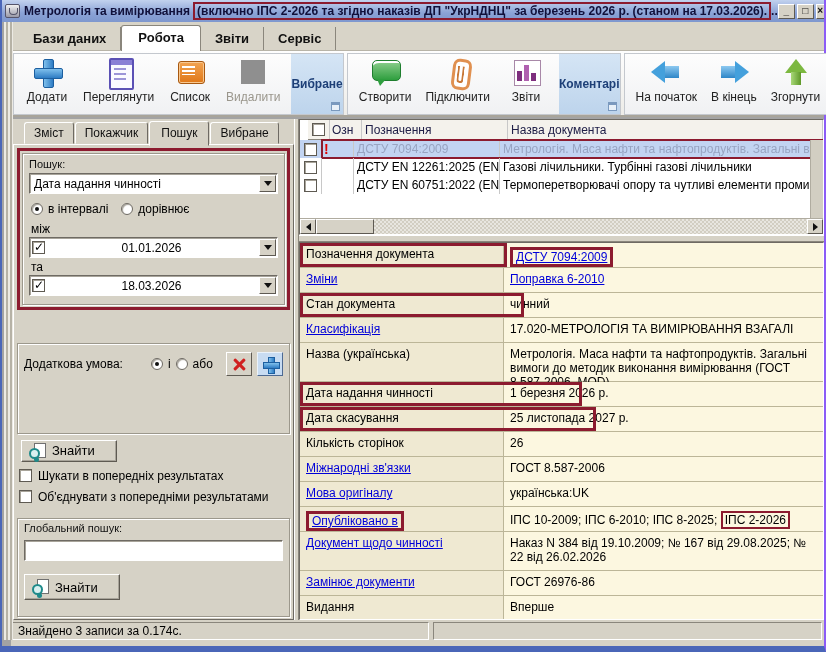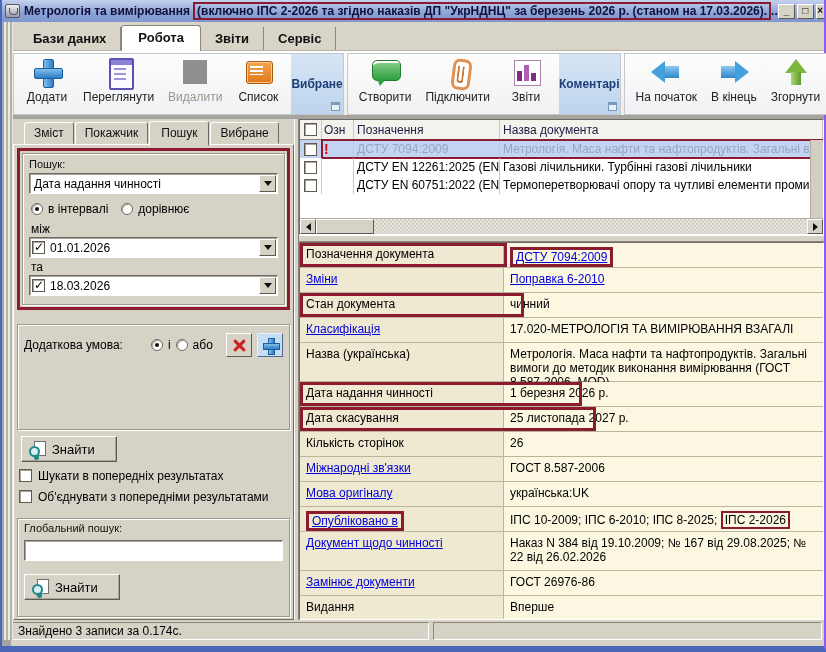--- a/index.html
+++ b/index.html
@@ -134,23 +134,23 @@
   .radiorow { display:flex; align-items:center; gap:5px; margin:8px 0 6px 2px; }
   .rd { width:12px; height:12px; border-radius:50%; background:#FFF; border:1px solid #6E6A63;
         box-shadow:inset 1px 1px 1px #A8A49A; position:relative; flex:0 0 12px; }
   .rd.on::after { content:""; position:absolute; left:3px; top:3px; width:4px; height:4px; border-radius:50%; background:#101010; }
   .minilabel { margin:2px 0 1px 2px; }
   .cb { width:13px; height:13px; background:#FFF; border:1px solid #5E5A52; box-shadow:inset 1px 1px 0 #A8A49A;
         position:relative; flex:0 0 13px; display:inline-block; }
   .cb.checked::after { content:"✓"; position:absolute; left:1px; top:-2px; font-size:12px; font-weight:bold; color:#000; }
   .datecombo { display:flex; align-items:center; height:21px; background:#FFF; border:1px solid;
         border-color:#6E6A63 #FFF #FFF #6E6A63; box-shadow:inset 1px 1px 0 #A8A49A; padding-left:2px; }
-  .datecombo .cval { flex:1 1 auto; padding:0 5px; }
-
-  .extrabox { margin-top:14px; border:1px solid #9C988C; box-shadow:inset 1px 1px 0 #FFF,1px 1px 0 #FFF;
+  .datecombo .cval { flex:1 1 auto; padding:0 5px;text-align:center; }
+
+  .extrabox { margin-top:33px; border:1px solid #9C988C; box-shadow:inset 1px 1px 0 #FFF,1px 1px 0 #FFF;
         padding:8px 6px 2px; height:106px; }
   .extrarow { display:flex; align-items:center; gap:5px; }
   .extrarow .sp { width:18px; }
   .sqbtn { width:26px; height:24px; background:#D6D2C6; border:1px solid; border-color:#FFF #5E5A52 #5E5A52 #FFF;
         position:relative; flex:0 0 26px; }
   .sqbtn.blue { background:#C8DCF2; border-color:#EAF2FA #4E6A92 #4E6A92 #EAF2FA; }
   .ic-x::before,.ic-x::after { content:""; position:absolute; left:5px; top:10px; width:15px; height:3px; background:#D02020; border-radius:1px; }
   .ic-x::before { transform:rotate(45deg); }
   .ic-x::after { transform:rotate(-45deg); }
   .ic-plus-s::before { content:""; position:absolute; left:10px; top:4px; width:5px; height:15px;
@@ -169,21 +169,21 @@
 
   .globalbox { margin-top:14px; border:1px solid #9C988C; box-shadow:inset 1px 1px 0 #FFF,1px 1px 0 #FFF;
         padding:3px 6px 16px; }
   .ginput { width:100%; height:21px; background:#FFF; border:1px solid; border-color:#6E6A63 #FFF #FFF #6E6A63;
         box-shadow:inset 1px 1px 0 #A8A49A; margin:3px 0 7px; font:inherit; padding:0 4px; }
 
   
   .list { height:116px; flex:0 0 116px; background:#FFF; border:1px solid; border-color:#6E6A63 #FFF #FFF #6E6A63;
           display:flex; flex-direction:column; position:relative; overflow:hidden; }
   .lheader { height:20px; flex:0 0 20px; display:flex; background:#F4F2EC; border-bottom:1px solid #8A867C;
-          color:#202048; align-items:flex-end; }
+          color:#202048; align-items:flex-end;margin-left:8px; }
   .lheader > div, .lrow > div { border-right:1px solid #C8C8C8; height:100%; display:flex; align-items:center;
           overflow:hidden; white-space:nowrap; }
   .c-check { width:22px; flex:0 0 22px; justify-content:center; }
   .c-ozn { width:32px; flex:0 0 32px; padding-left:2px; }
   .c-desig { width:146px; flex:0 0 146px; padding-left:3px; }
   .c-name { flex:1 1 auto; padding-left:3px; }
   .lrows { flex:1 1 auto; position:relative; background:#FFF; }
   .lrow { height:18px; display:flex; position:relative; }
   .lrow.sel { background:#C2D4F2; color:#98A4C2; }
   .rowann { position:absolute; left:21px; right:0; top:-1px; bottom:-1px; border:2px solid #8C1B2F; pointer-events:none; }
@@ -257,27 +257,27 @@
       <div class="rgroup">
         <div class="rbuttons">
           <div class="rbtn">
             <span class="i32 ic-plus"></span>
             <span class="rlabel">Додати</span>
           </div>
           <div class="rbtn">
             <span class="i32 ic-note"></span>
             <span class="rlabel">Переглянути</span>
           </div>
+          <div class="rbtn">
+            <span class="i32 ic-list"></span>
+            <span class="rlabel">Список</span>
+          </div>
           <div class="rbtn disabled">
             <span class="i32 ic-del"></span>
             <span class="rlabel">Видалити</span>
-          </div>
-          <div class="rbtn">
-            <span class="i32 ic-list"></span>
-            <span class="rlabel">Список</span>
           </div>
         </div>
         <div class="rcaption">
           <span>Вибране</span>
           <span class="corner"></span>
         </div>
       </div>
 
       <div class="rgroup">
         <div class="rbuttons">

